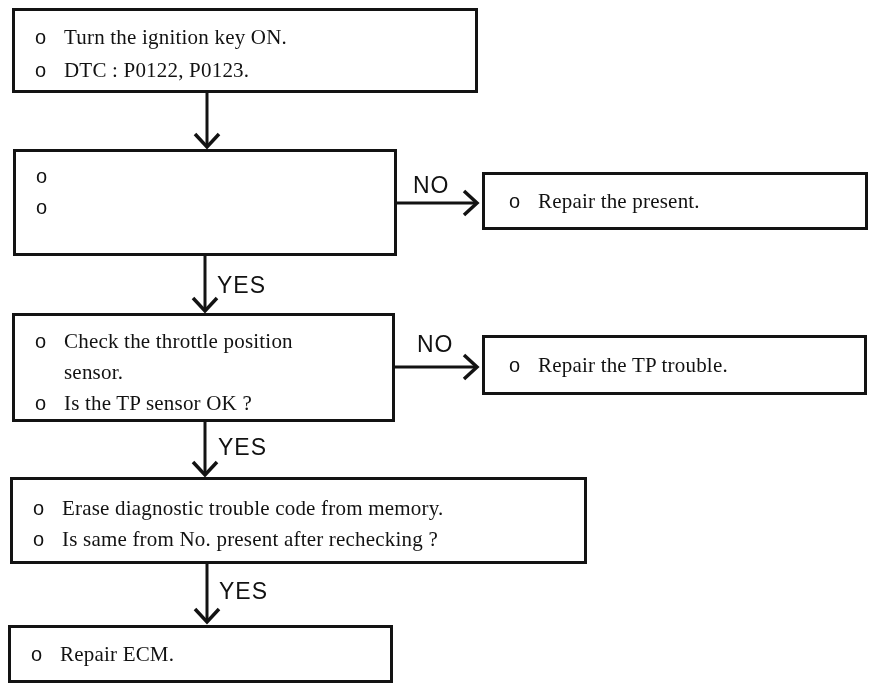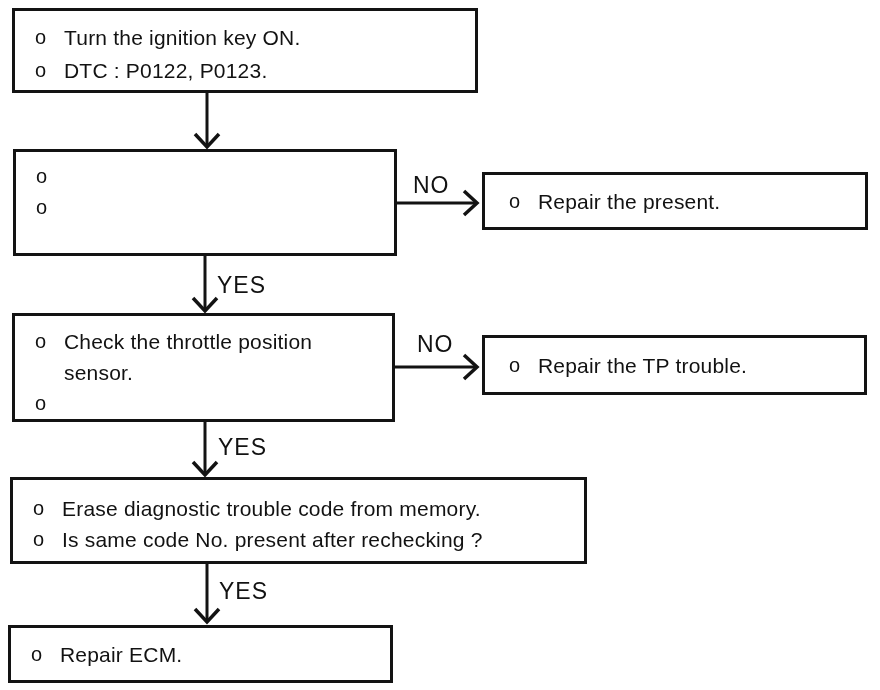--- a/index.html
+++ b/index.html
@@ -39,20 +39,21 @@
     font-size: 21px;
     letter-spacing: 0.2px;
   }
   .bullet {
     flex: 0 0 12px;
     margin-right: 17px;
     font-size: 20px;
   }
   .rowtext {
     flex: 1;
+    font-family: Liberation Serif, serif;
   }
   .edge-label {
     position: absolute;
     font-size: 23px;
     letter-spacing: 1px;
     color: #121212;
     white-space: nowrap;
   }
   svg.connectors {
     position: absolute;
@@ -139,20 +140,21 @@
   </div>
 
   <div class="node" style="left:12px; top:313px; width:383px; height:109px; padding:10px 40px 0 0;">
     <div class="rows">
       <div class="row">
         <span class="bullet">o</span>
         <span class="rowtext">Check the throttle position sensor.</span>
       </div>
       <div class="row">
         <span class="bullet">o</span>
+        <span class="rowtext">Is the TP sensor OK ?</span>
       </div>
     </div>
   </div>
 
   <div class="node vcenter" style="left:482px; top:335px; width:385px; height:60px;">
     <div class="rows">
       <div class="row" style="padding-left:24px;">
         <span class="bullet">o</span>
         <span class="rowtext">Repair the TP trouble.</span>
       </div>
@@ -160,21 +162,21 @@
   </div>
 
   <div class="node" style="left:10px; top:477px; width:577px; height:87px; padding-top:13px;">
     <div class="rows">
       <div class="row">
         <span class="bullet">o</span>
         <span class="rowtext">Erase diagnostic trouble code from memory.</span>
       </div>
       <div class="row">
         <span class="bullet">o</span>
-        <span class="rowtext">Is same code No. present after rechecking ?</span>
+        <span class="rowtext">Is same from No. present after rechecking ?</span>
       </div>
     </div>
   </div>
 
   <div class="node vcenter" style="left:8px; top:625px; width:385px; height:58px;">
     <div class="rows">
       <div class="row">
         <span class="bullet">o</span>
         <span class="rowtext">Repair ECM.</span>
       </div>

